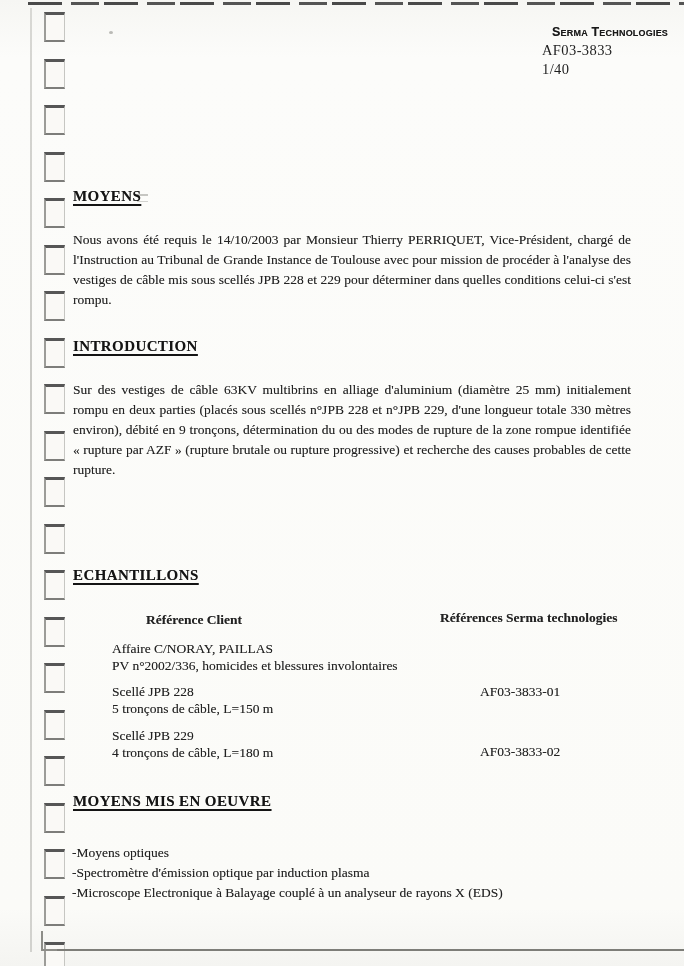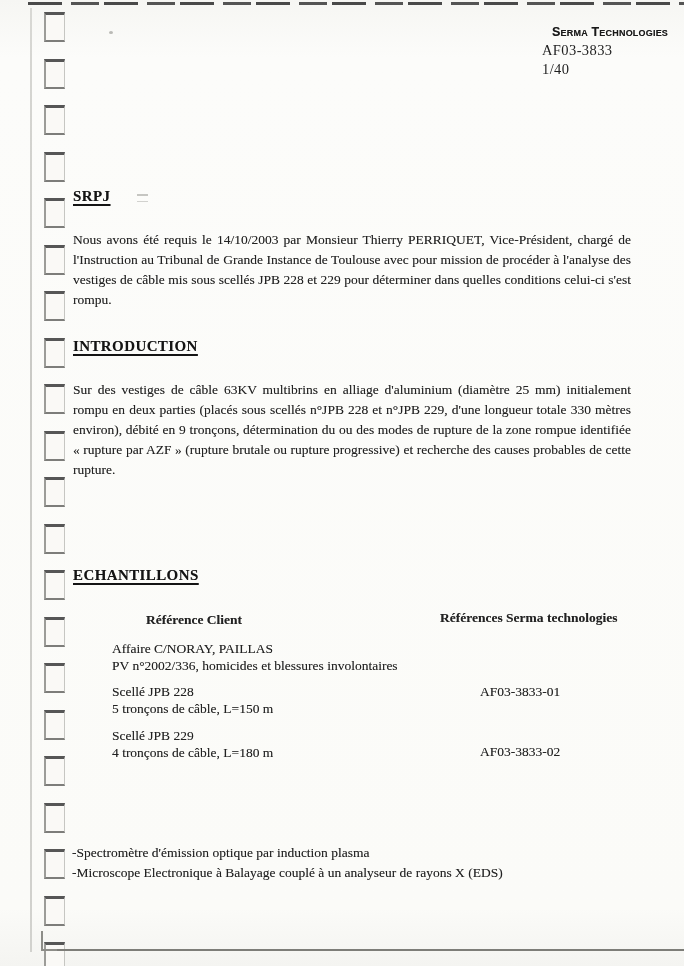--- a/index.html
+++ b/index.html
@@ -125,21 +125,21 @@
     </div>
   <div class="bottom-line"></div>
   <div class="bottom-tick"></div>
   <div class="smudge"></div>
   <div class="speck"></div>
 
   <div class="logo">Serma Technologies</div>
   <div class="doc-ref">AF03-3833</div>
   <div class="page-no">1/40</div>
 
-  <h2 class="heading h-objet">SRPJ</h2>
+  <h2 class="heading h-objet">MOYENS</h2>
   <p class="para p-objet">Nous avons été requis le 14/10/2003 par Monsieur Thierry PERRIQUET, Vice-Président, chargé de l'Instruction au Tribunal de Grande Instance de Toulouse avec pour mission de procéder à l'analyse des vestiges de câble mis sous scellés JPB 228 et 229 pour déterminer dans quelles conditions celui-ci s'est rompu.</p>
 
   <h2 class="heading h-intro">INTRODUCTION</h2>
   <p class="para p-intro1">Sur des vestiges de câble 63KV multibrins en alliage d'aluminium (diamètre 25 mm) initialement rompu en deux parties (placés sous scellés n°JPB 228 et n°JPB 229, d'une longueur totale 330 mètres environ), débité en 9 tronçons, détermination du ou des modes de rupture de la zone rompue identifiée « rupture par AZF » (rupture brutale ou rupture progressive) et recherche des causes probables de cette rupture.</p>
 
   <h2 class="heading h-ech">ECHANTILLONS</h2>
   <div class="tbl-text col-client">Référence Client</div>
   <div class="tbl-text col-serma">Références Serma technologies</div>
   <div class="tbl-text affaire">
     <div>Affaire C/NORAY, PAILLAS</div>
@@ -149,18 +149,20 @@
     <div>Scellé JPB 228</div>
     <div>5 tronçons de câble, L=150 m</div>
   </div>
   <div class="tbl-text row1-ref">AF03-3833-01</div>
   <div class="tbl-text row2-client">
     <div>Scellé JPB 229</div>
     <div>4 tronçons de câble, L=180 m</div>
   </div>
   <div class="tbl-text row2-ref">AF03-3833-02</div>
 
+  <h2 class="heading h-moyens">MOYENS MIS EN OEUVRE</h2>
   <div class="moyens-list">
+    <div>-Moyens optiques</div>
     <div>-Spectromètre d'émission optique par induction plasma</div>
     <div>-Microscope Electronique à Balayage couplé à un analyseur de rayons X (EDS)</div>
   </div>
 
 </div>
 
 </body></html>

